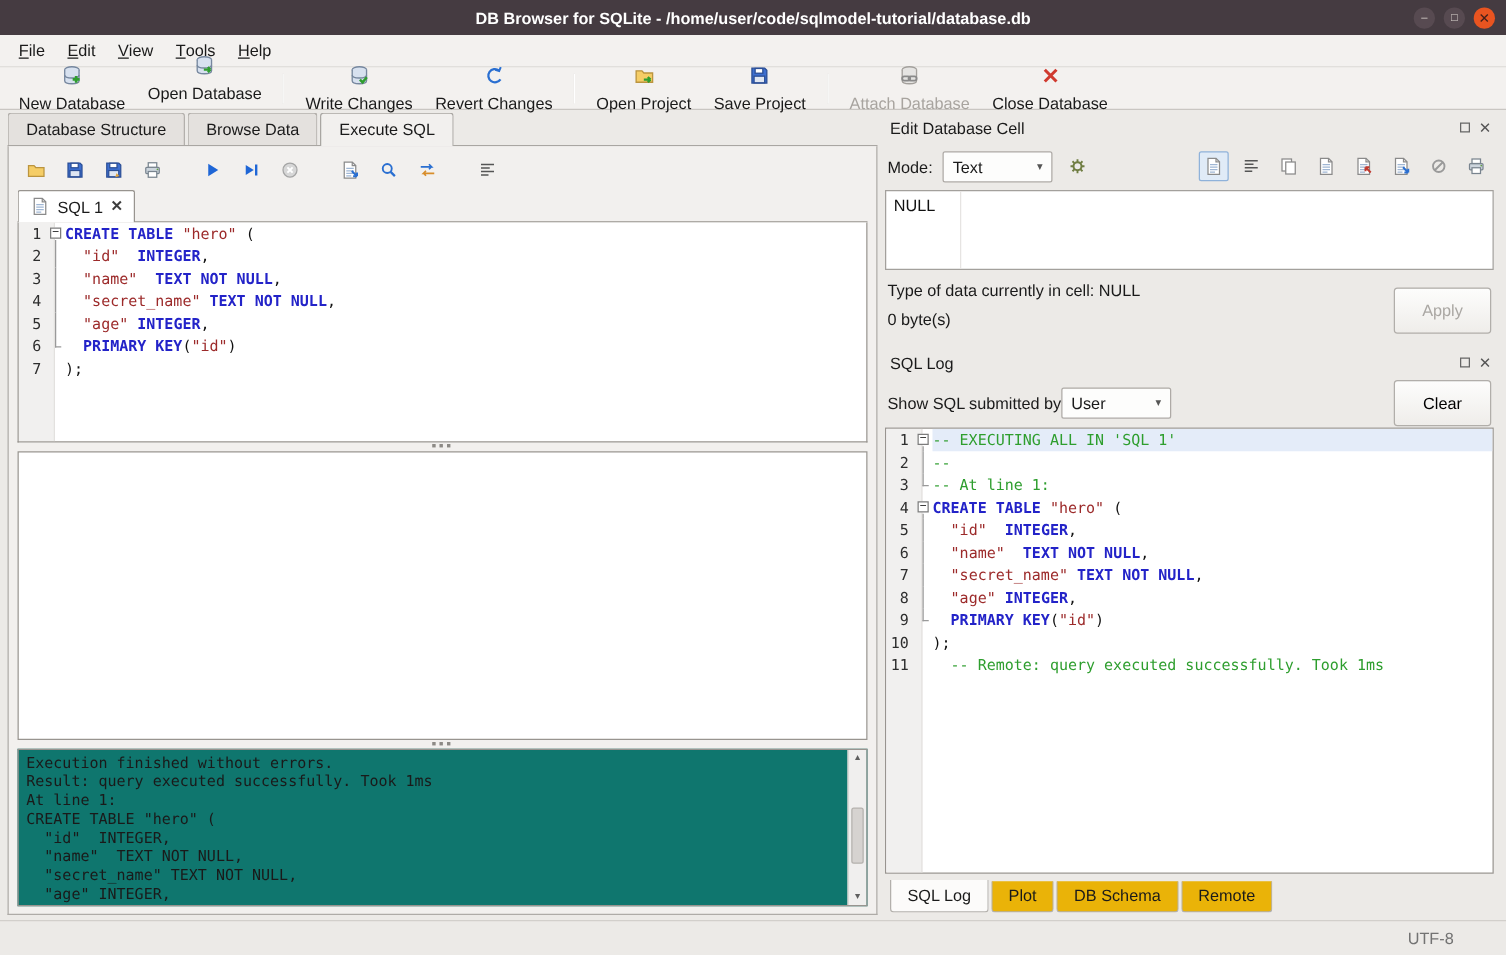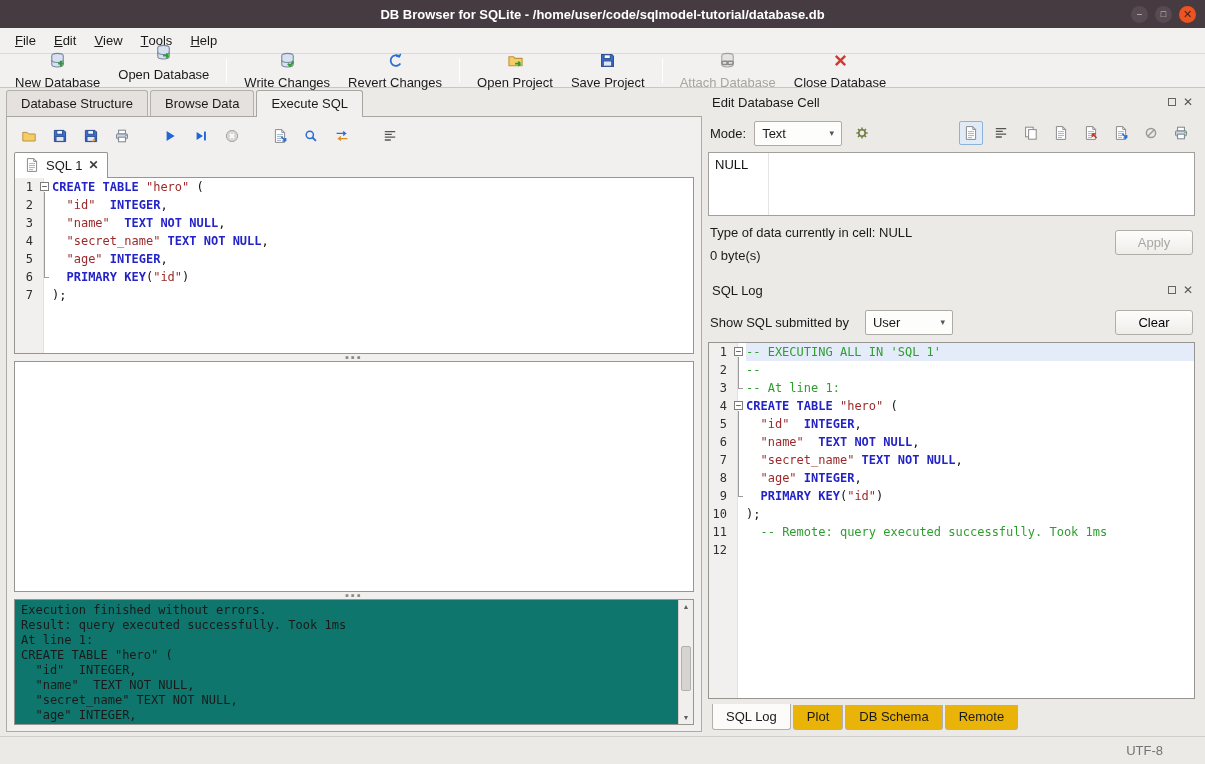--- a/index.html
+++ b/index.html
@@ -107,26 +107,26 @@
   .tool.pressed { border-color:#8fb2da; background:#e0ebf7; }
   .cluster { margin-left:auto; display:flex; align-items:center; gap:6px; }
 
   .cellbox { height:64px; background:#fff; border:1px solid #a3a09c; position:relative; }
   .cell-gutter { position:absolute; left:0; top:0; bottom:0; width:60px;
     border-right:1px solid #e6e4e2; }
   .cell-null { position:absolute; left:6px; top:4px; color:#111; }
 
   .info { position:relative; height:62px; padding:9px 2px 0 2px; }
   .info-line2 { margin-top:8px; }
-  .btn { height:25px; min-width:78px; padding:0 18px; background:linear-gradient(#fdfdfc,#efedea);
+  .btn { height:37px; min-width:78px; padding:0 18px; background:linear-gradient(#fdfdfc,#efedea);
     border:1px solid #b1aeaa; border-radius:3px; font-family:inherit; font-size:13px; }
   .btn.disabled { color:#aaa7a3; }
   .apply-pos { position:absolute; right:2px; top:14px; }
 
-  .log-controls { height:40px; display:flex; align-items:center; gap:16px; padding:0 2px; }
+  .log-controls { height:40px; display:flex; align-items:center; gap:0; padding:0 2px; }
   .logbox { flex:1; margin-bottom:6px; }
   .btabs { height:27px; display:flex; align-items:flex-start; padding-left:4px; }
   .btab { padding:4px 13px 5px; background:#eab308; border:1px solid #b3b0ac; border-top:none;
     margin-right:2px; border-radius:0 0 3px 3px; }
   .btab.active { background:#fcfbfa; position:relative; top:-1px; padding-top:5px; }
 
   
   .statusbar { height:28px; border-top:1px solid #d2cfcb; background:#eceae7;
     display:flex; align-items:center; justify-content:flex-end; padding-right:42px;
     color:#737373; }
@@ -530,21 +530,20 @@
           <div class="crow"><span class="gut">2</span><span class="fold fmid"></span><span class="cl"><span class="tok-cm">--</span></span></div>
           <div class="crow"><span class="gut">3</span><span class="fold fend"></span><span class="cl"><span class="tok-cm">-- At line 1:</span></span></div>
           <div class="crow"><span class="gut">4</span><span class="fold fstart"><span class="fbox">−</span></span><span class="cl"><span class="tok-kw">CREATE TABLE</span><span class="tok-pl"> </span><span class="tok-str">"hero"</span><span class="tok-pl"> (</span></span></div>
           <div class="crow"><span class="gut">5</span><span class="fold fmid"></span><span class="cl"><span class="tok-pl">  </span><span class="tok-str">"id"</span><span class="tok-pl">  </span><span class="tok-kw">INTEGER</span><span class="tok-pl">,</span></span></div>
           <div class="crow"><span class="gut">6</span><span class="fold fmid"></span><span class="cl"><span class="tok-pl">  </span><span class="tok-str">"name"</span><span class="tok-pl">  </span><span class="tok-kw">TEXT NOT NULL</span><span class="tok-pl">,</span></span></div>
           <div class="crow"><span class="gut">7</span><span class="fold fmid"></span><span class="cl"><span class="tok-pl">  </span><span class="tok-str">"secret_name"</span><span class="tok-pl"> </span><span class="tok-kw">TEXT NOT NULL</span><span class="tok-pl">,</span></span></div>
           <div class="crow"><span class="gut">8</span><span class="fold fmid"></span><span class="cl"><span class="tok-pl">  </span><span class="tok-str">"age"</span><span class="tok-pl"> </span><span class="tok-kw">INTEGER</span><span class="tok-pl">,</span></span></div>
           <div class="crow"><span class="gut">9</span><span class="fold fend"></span><span class="cl"><span class="tok-pl">  </span><span class="tok-kw">PRIMARY KEY</span><span class="tok-pl">(</span><span class="tok-str">"id"</span><span class="tok-pl">)</span></span></div>
           <div class="crow"><span class="gut">10</span><span class="fold"></span><span class="cl"><span class="tok-pl">);</span></span></div>
           <div class="crow"><span class="gut">11</span><span class="fold"></span><span class="cl"><span class="tok-pl">  </span><span class="tok-cm">-- Remote: query executed successfully. Took 1ms</span></span></div>
-          <div class="crow"><span class="gut">12</span><span class="fold"></span><span class="cl"></span></div>
         </div>
     </div>
 
     <div class="btabs">
         <div class="btab active">SQL Log</div>
         <div class="btab">Plot</div>
         <div class="btab">DB Schema</div>
         <div class="btab">Remote</div>
       </div>
   </div>

